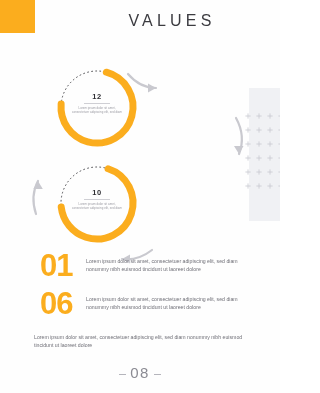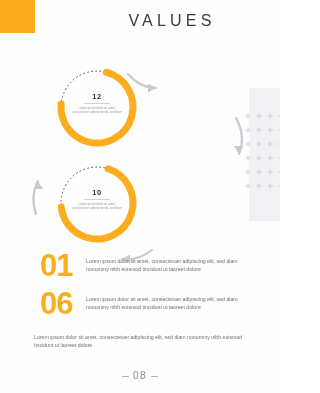--- a/index.html
+++ b/index.html
@@ -137,21 +137,21 @@
   }
 
   
   .footer {
     position: absolute;
     left: 0;
     bottom: 12px;
     width: 280px;
     text-align: center;
     color: #8b8b93;
-    font-size: 10px;
+    font-size: 15px;
     letter-spacing: 1.5px;
   }
   .footer .dash {
     display: inline-block;
     width: 7px;
     height: 1px;
     background: #b5b5bc;
     vertical-align: middle;
     margin: 0 4px;
   }

